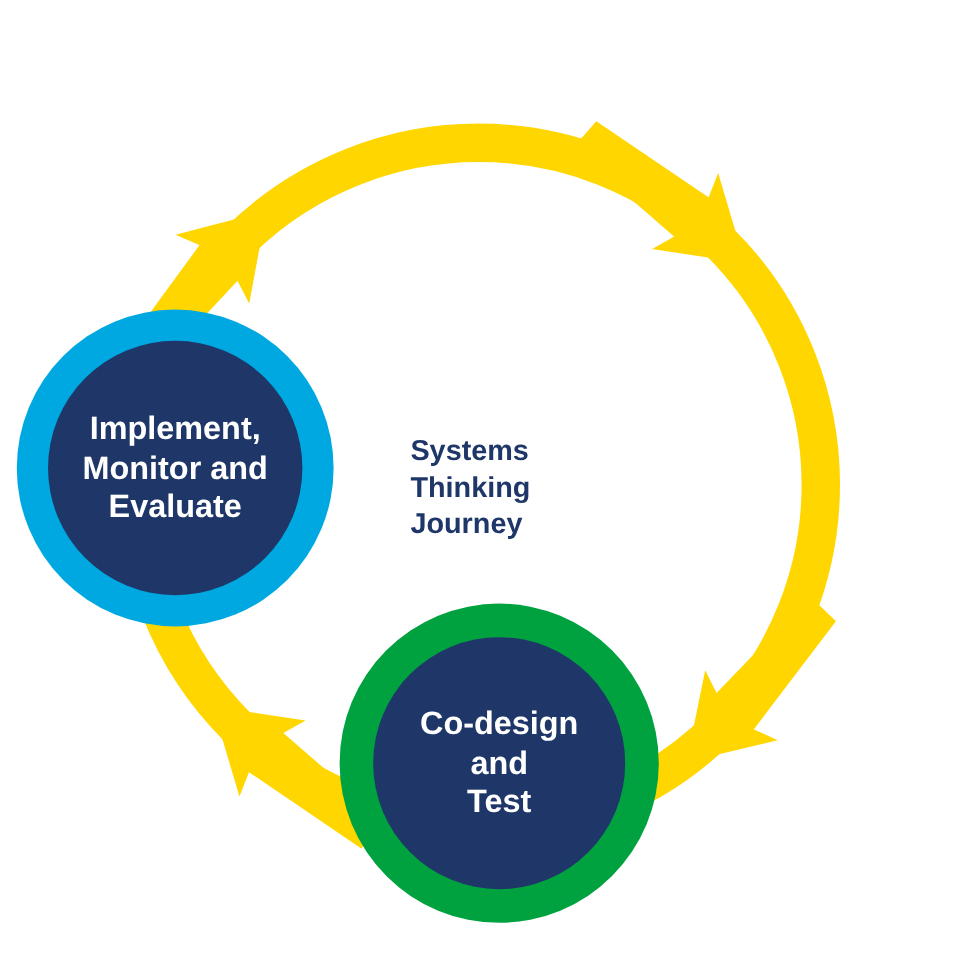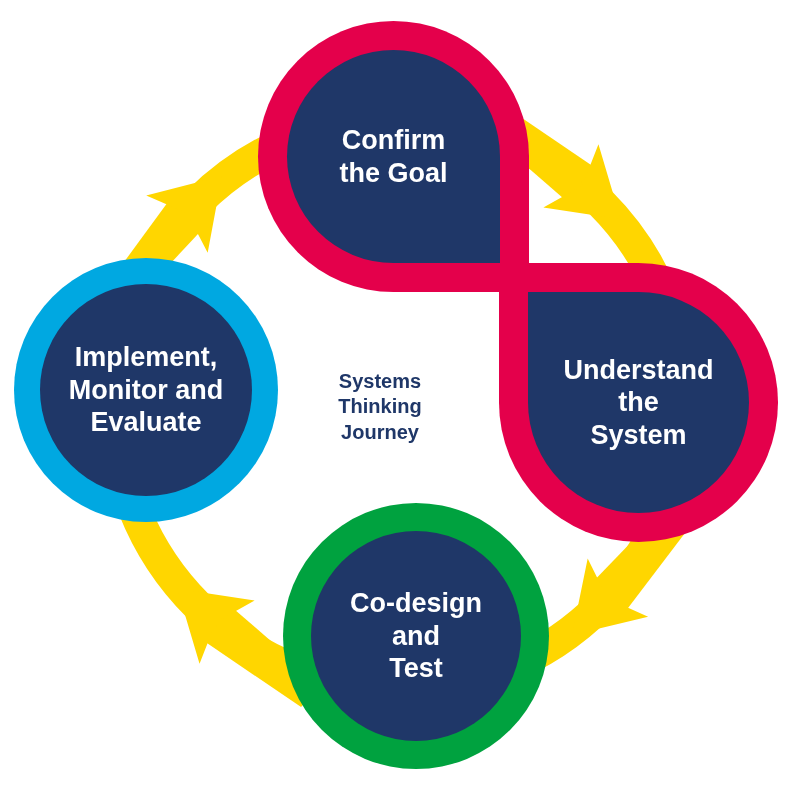--- a/index.html
+++ b/index.html
@@ -27,23 +27,23 @@
   .node-right{left:499px;top:263px;width:279px;height:279px;background:var(--c-crimson);border-radius:0 50% 50% 50%;}
   .node-right .node-fill{inset:29px;}
   
   .node-left{left:14px;top:258px;width:264px;height:264px;background:var(--c-cyan);border-radius:50%;}
   .node-left .node-fill{inset:26px;}
   
   .node-bottom{left:283px;top:503px;width:266px;height:266px;background:var(--c-green);border-radius:50%;}
   .node-bottom .node-fill{inset:28px;}
   
   .center-title{
-    position:absolute;left:270px;top:342px;width:220px;height:130px;
-    display:flex;align-items:center;justify-content:center;text-align:center;
-    color:var(--c-navy);font-weight:bold;font-size:20px;line-height:1.28;white-space:pre-line;
+    position:absolute;left:282px;top:342px;width:220px;height:130px;
+    display:flex;align-items:center;justify-content:center;text-align:left;
+    color:var(--c-navy);font-weight:bold;font-size:24px;line-height:1.28;white-space:pre-line;
   }
 </style>
 </head>
 <body>
 
 <div class="stage">
 
   <svg class="ring-svg" viewBox="0 0 800 807" aria-hidden="true">
     <circle class="ring-band" cx="399" cy="404" r="285"></circle>
 
@@ -61,32 +61,21 @@
       <polygon points="-8,-22 -125,-8 -125,22 -8,22"></polygon>
       <polygon points="46,0 -20,42 -5,0 -20,-42"></polygon>
     </g>
 
     <g class="arrow" transform="translate(212,619) rotate(221)">
       <polygon points="-8,-22 -125,-8 -125,22 -8,22"></polygon>
       <polygon points="46,0 -20,42 -5,0 -20,-42"></polygon>
     </g>
   </svg>
 
-  <div class="node node-top">
-    <div class="node-fill"></div>
-    <div class="node-label">Confirm
-the Goal</div>
-  </div>
 
-  <div class="node node-right">
-    <div class="node-fill"></div>
-    <div class="node-label">Understand
-the
-System</div>
-  </div>
 
   <div class="node node-left">
     <div class="node-fill"></div>
     <div class="node-label">Implement,
 Monitor and
 Evaluate</div>
   </div>
 
   <div class="node node-bottom">
     <div class="node-fill"></div>

